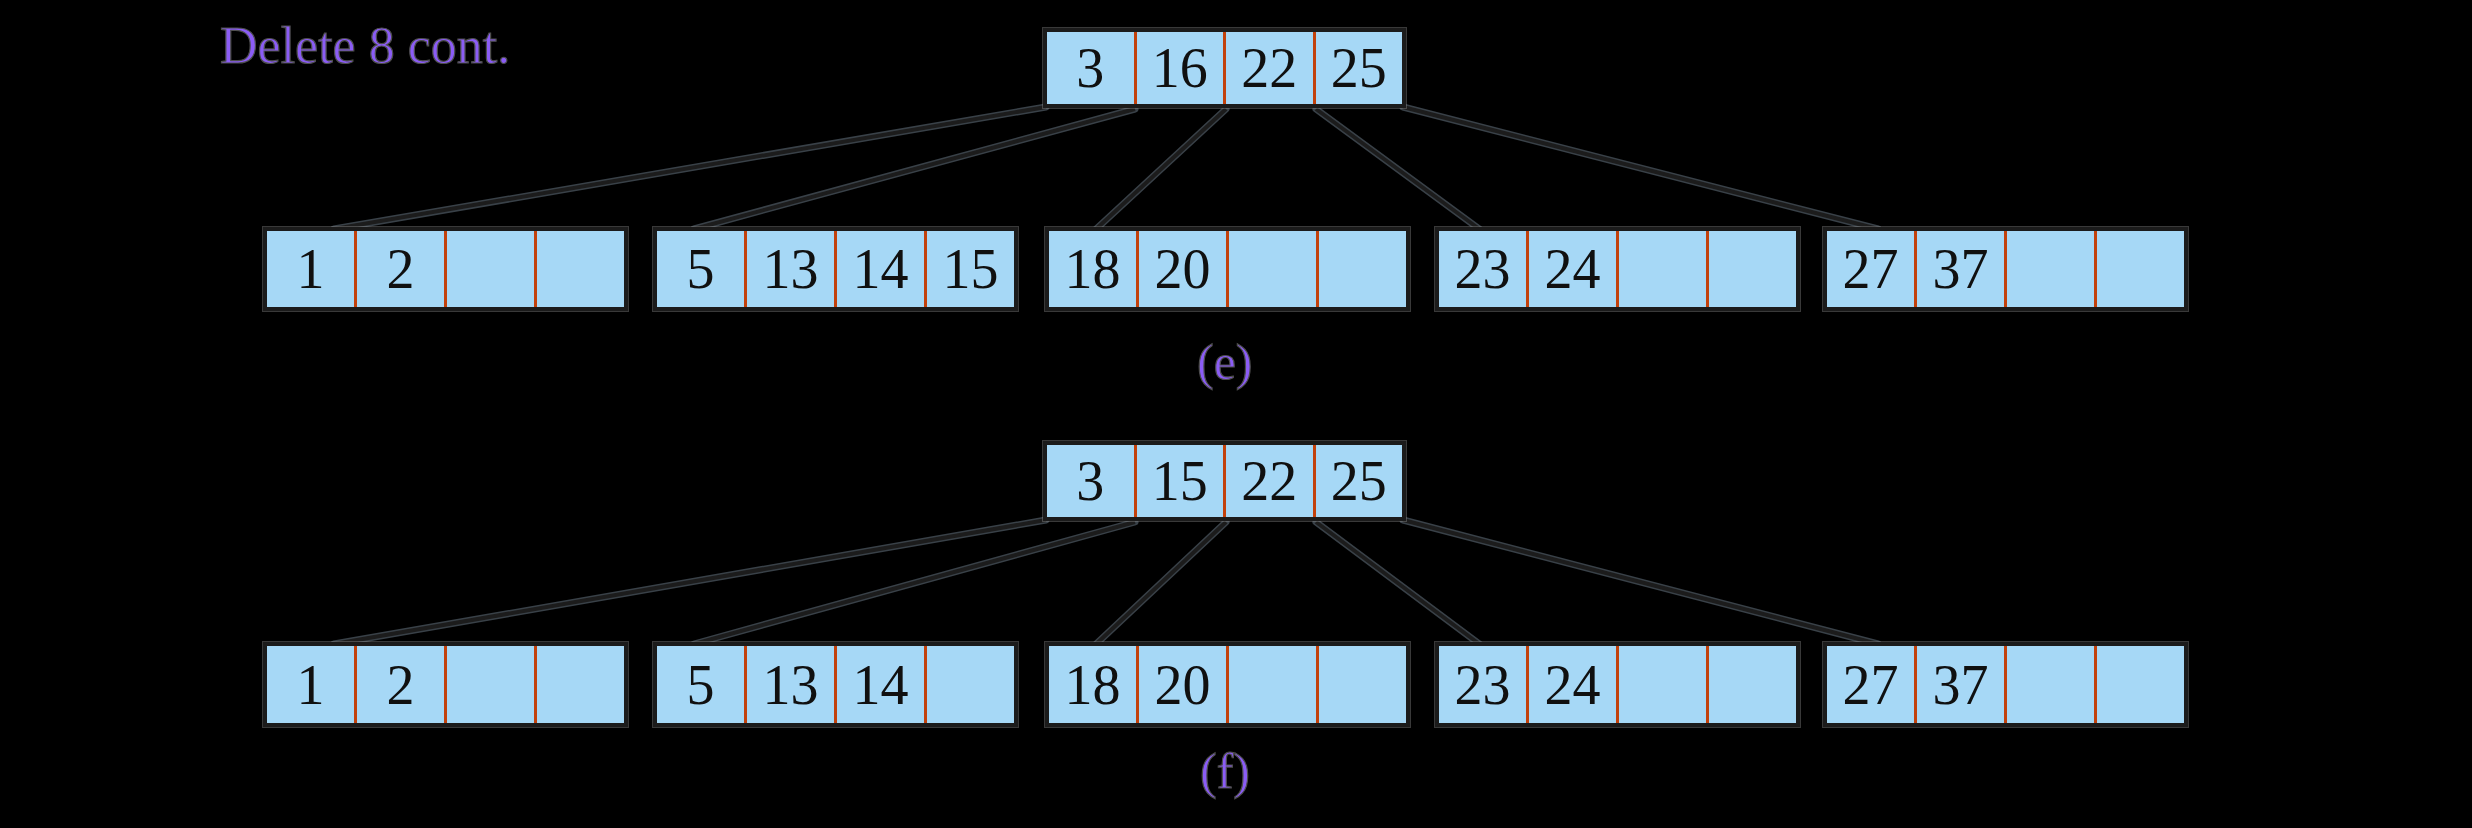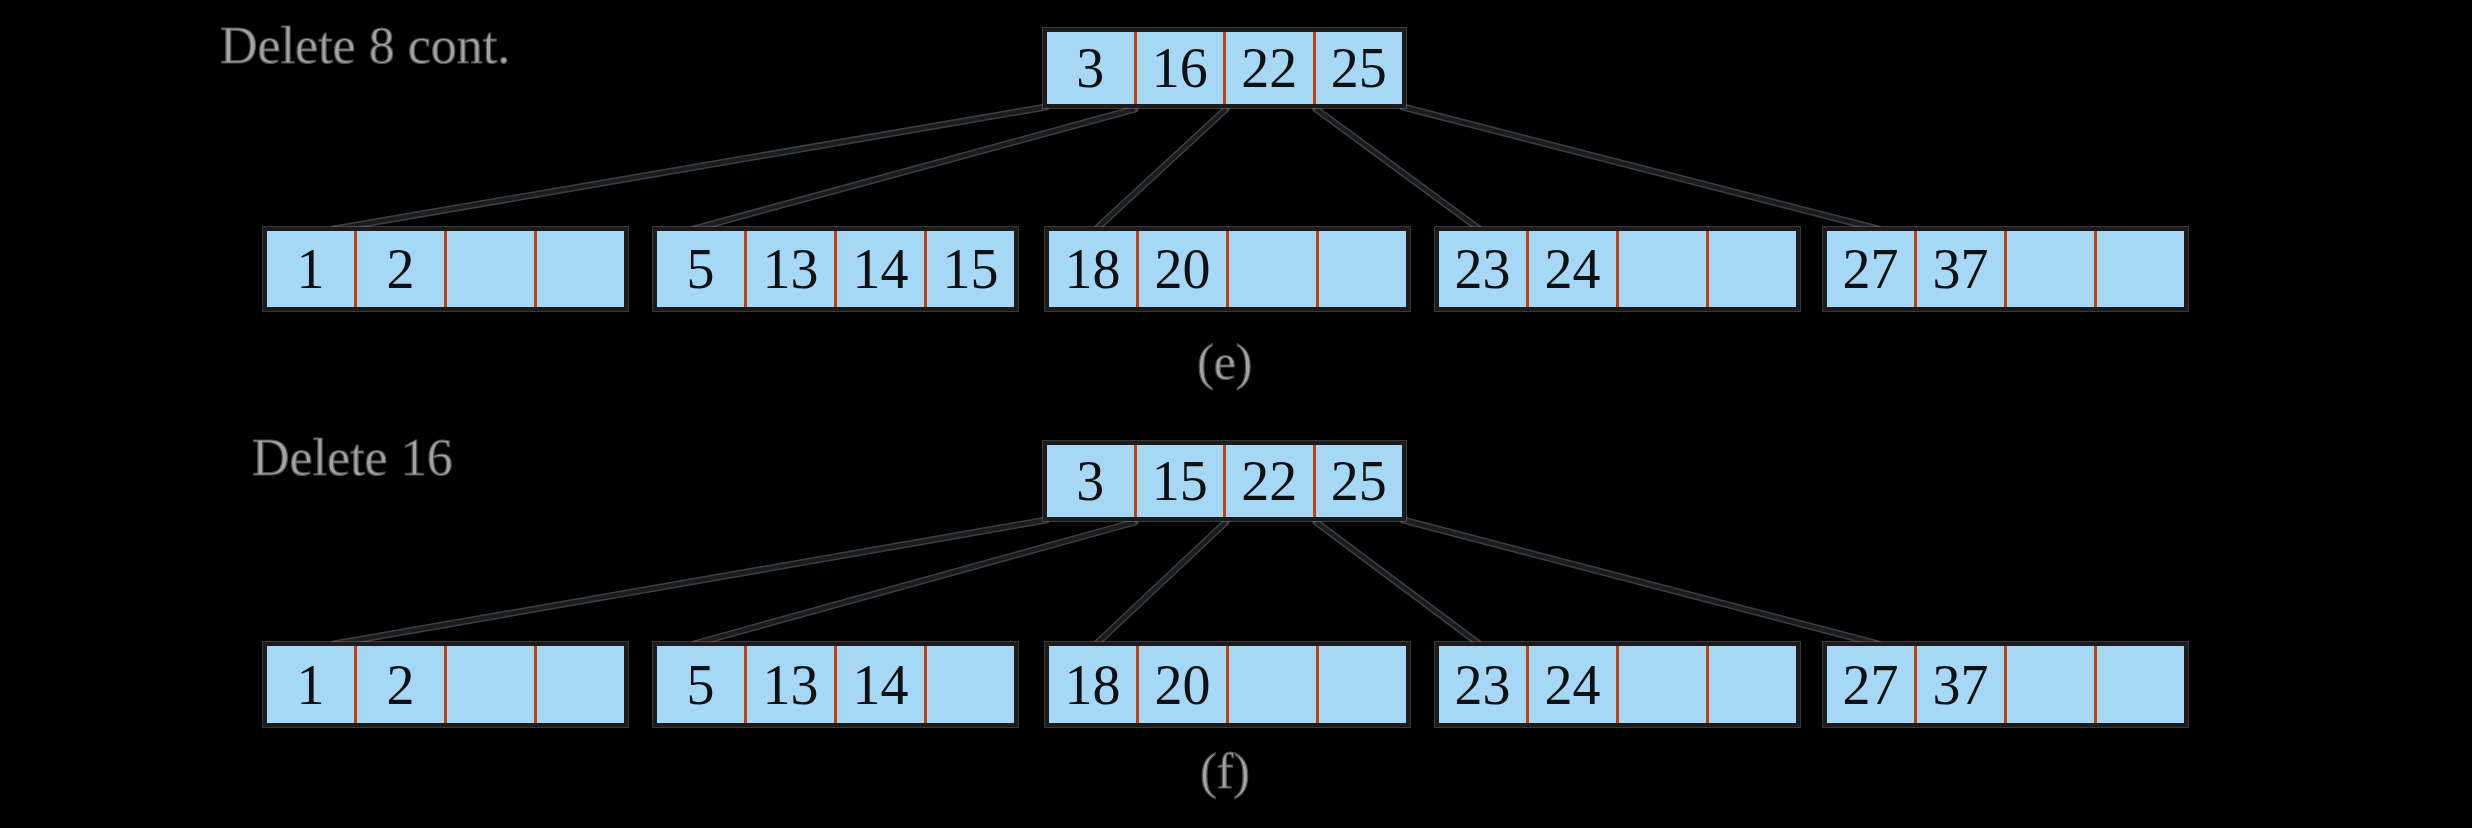--- a/index.html
+++ b/index.html
@@ -14,21 +14,21 @@
     position:absolute;display:flex;box-sizing:border-box;
     background:#A6D8F6;border:4px solid #1B1B1B;
     box-shadow:0 0 0 1px rgba(150,150,150,0.38);
   }
   .cell{
     flex:1 1 0;display:flex;align-items:center;justify-content:center;
     font-size:56px;color:#101010;border-left:3px solid #c2410c;overflow:hidden;
   }
   .cell:first-child{border-left:none;}
   .op-label,.caption{
-    position:absolute;white-space:nowrap;color:#a3a3a3;
+    position:absolute;white-space:nowrap;color:#8b5cf6;
     -webkit-text-stroke:1.2px #4e4e4e;
   }
   .op-label{font-size:52px;}
   .caption{font-size:50px;}
 </style>
 </head>
 <body>
 
 <div class="canvas">
 
@@ -112,21 +112,20 @@
   </div>
   <div class="node" style="left:1823px;top:227px;width:365px;height:84px;">
     <div class="cell">27</div>
     <div class="cell">37</div>
     <div class="cell"></div>
     <div class="cell"></div>
   </div>
 
   <div class="caption" style="left:1197px;top:333px;">(e)</div>
 
-  <div class="op-label" style="left:252px;top:428px;">Delete 16</div>
 
   <div class="node" style="left:1043px;top:441px;width:363px;height:80px;">
     <div class="cell">3</div>
     <div class="cell">15</div>
     <div class="cell">22</div>
     <div class="cell">25</div>
   </div>
 
   <div class="node" style="left:263px;top:642px;width:365px;height:85px;">
     <div class="cell">1</div>

